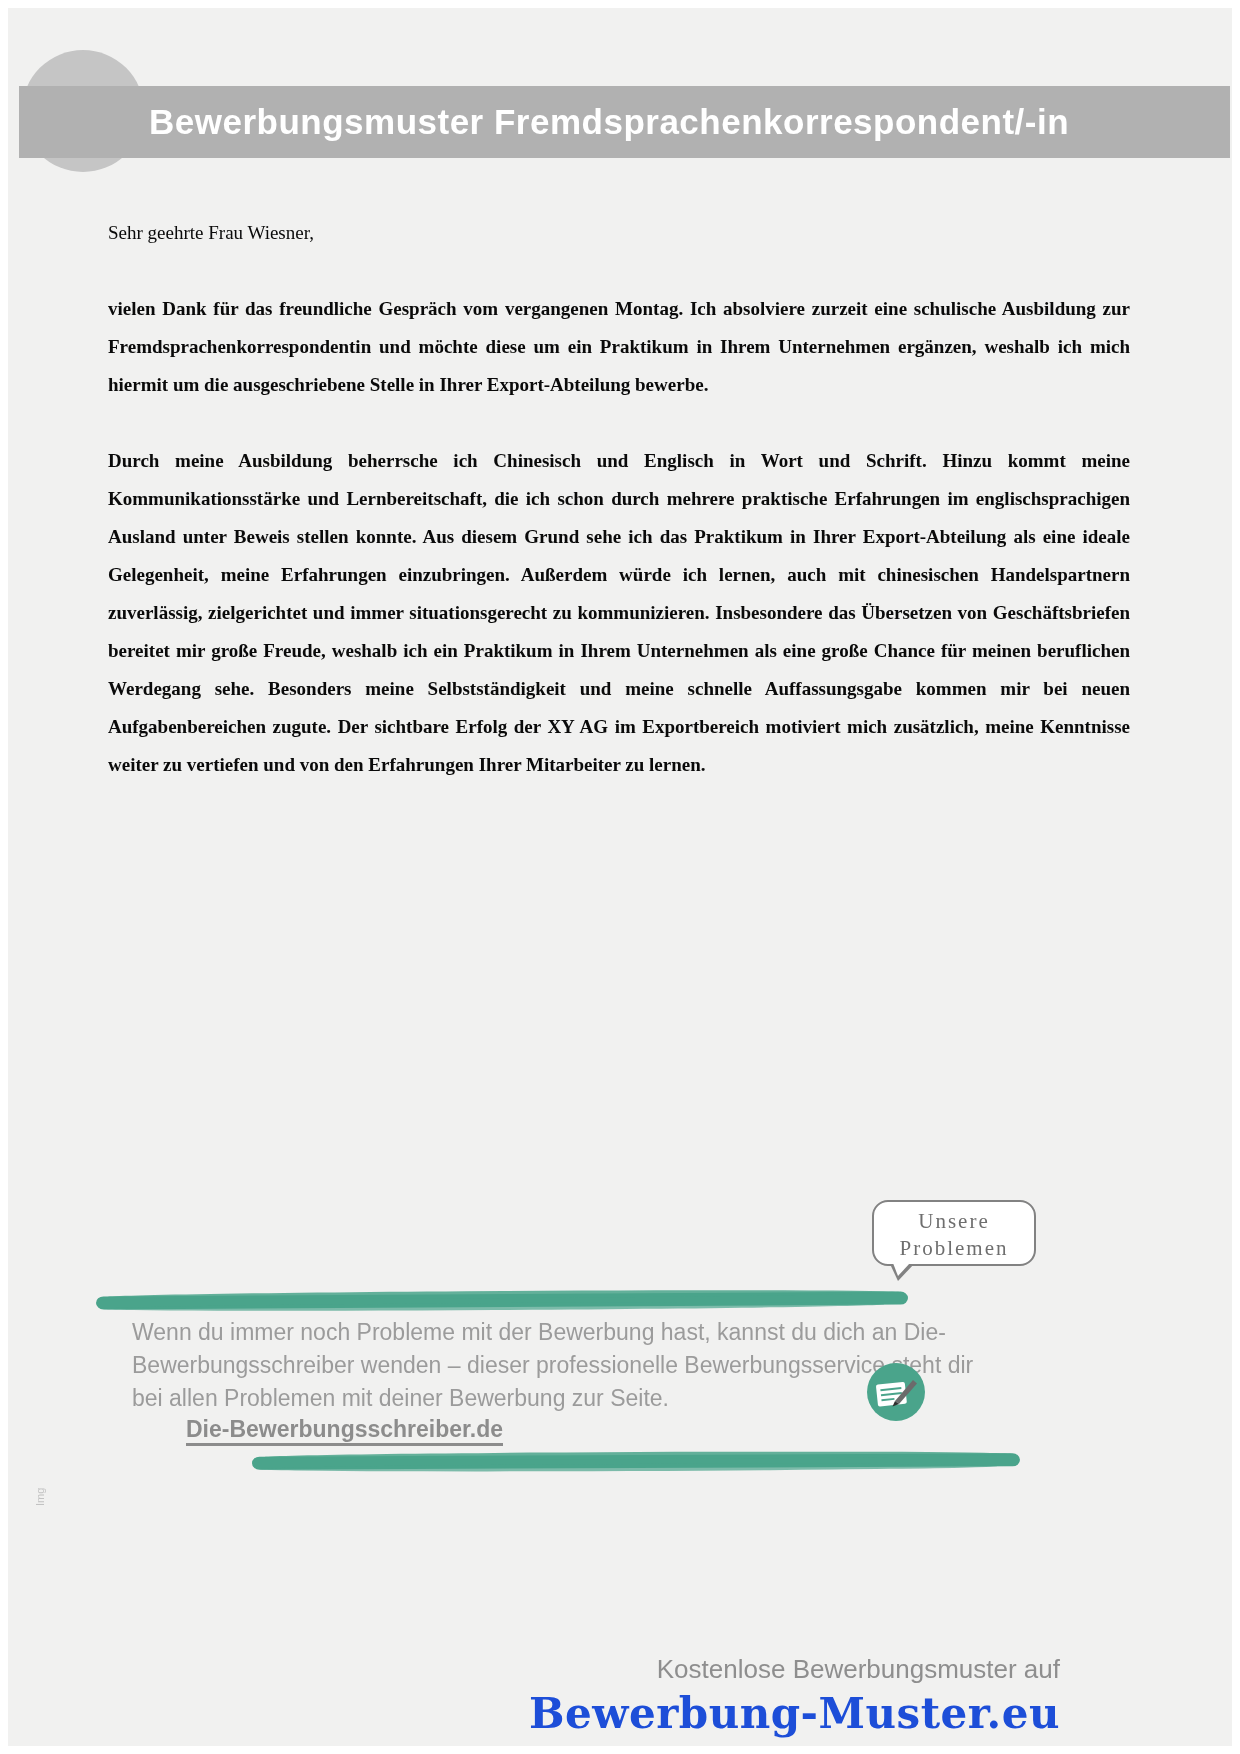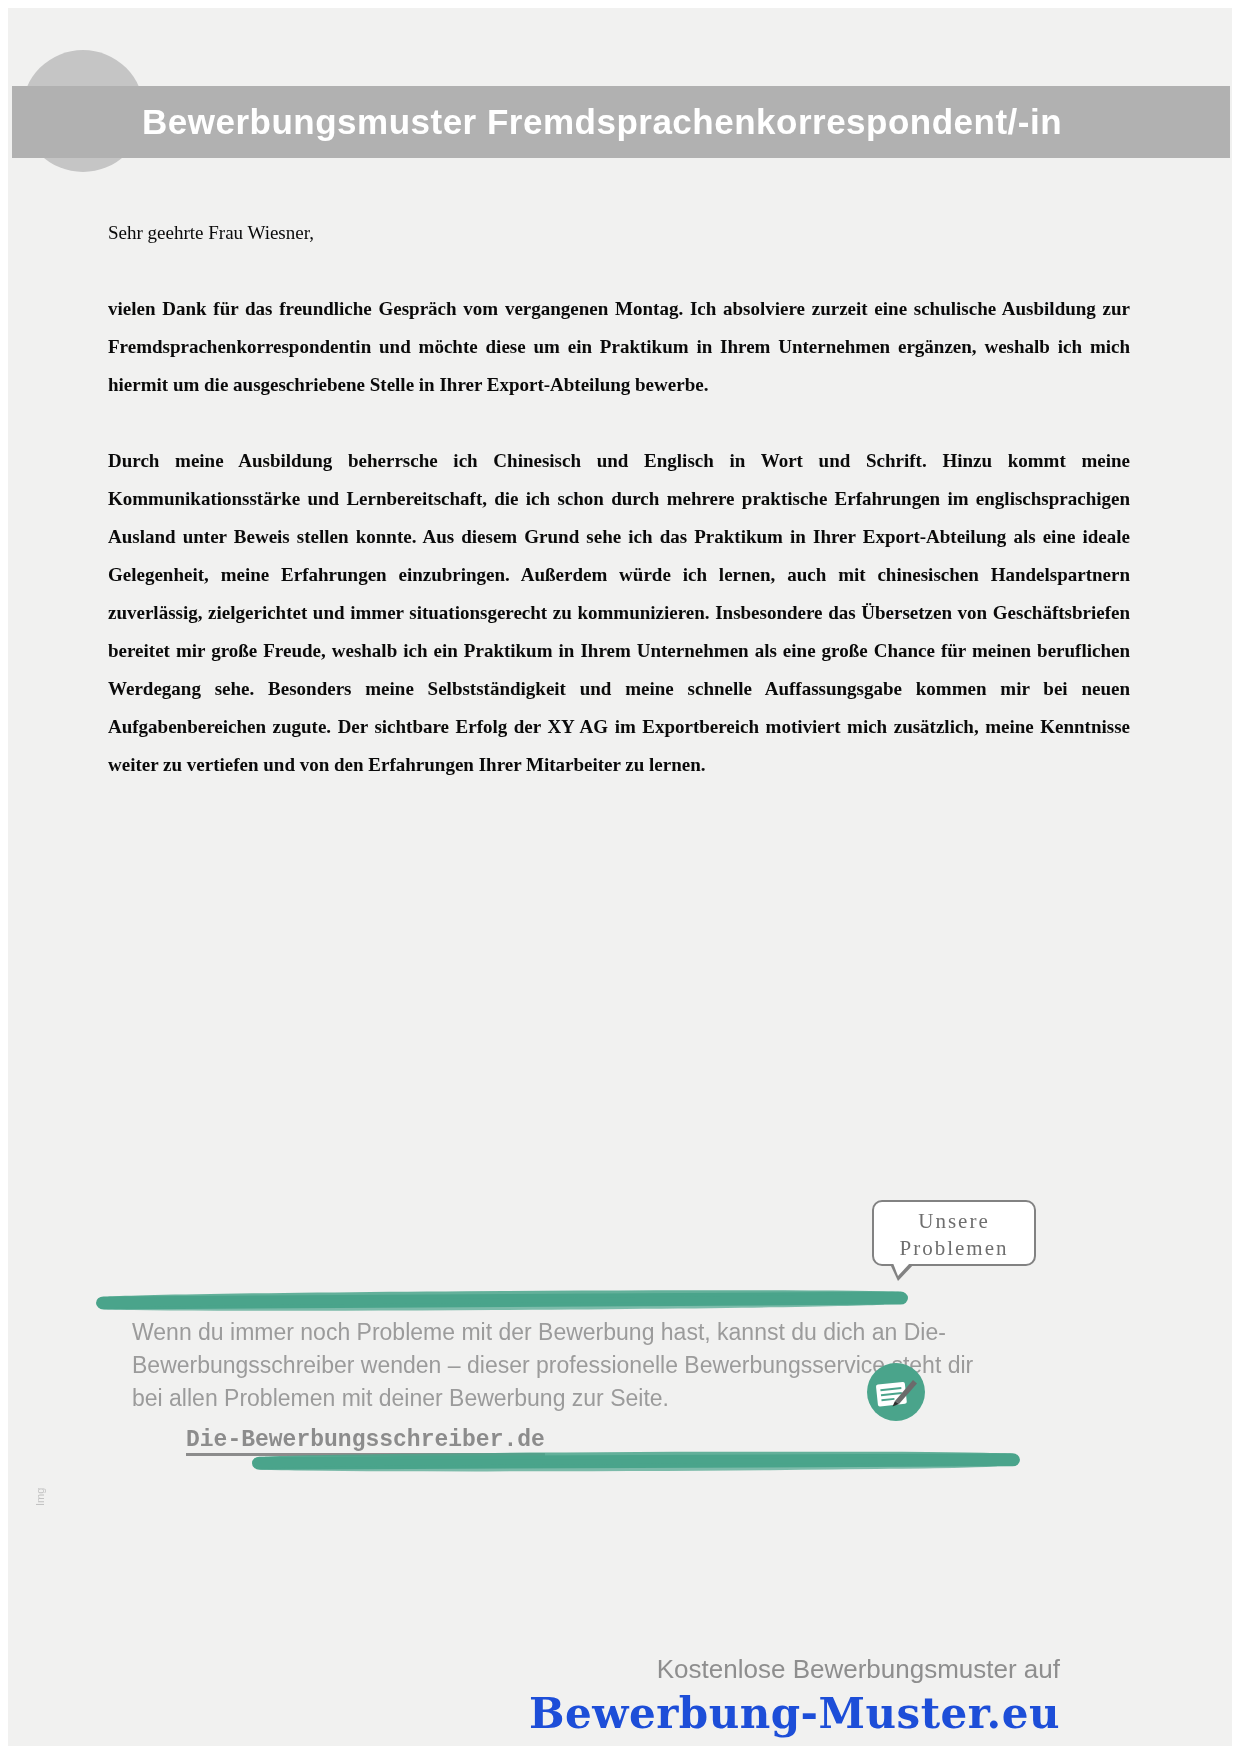--- a/index.html
+++ b/index.html
@@ -12,42 +12,42 @@
     font-family:"Liberation Serif",serif;
   }
   
   .header-circle{
     position:absolute;left:14px;top:42px;
     width:122px;height:122px;border-radius:50%;
     background:var(--circle-gray,#c5c5c5);
     z-index:1;
   }
   .title-band{
-    position:absolute;left:4px;right:2px;top:78px;height:72px;
+    position:absolute;left:11px;right:2px;top:78px;height:72px;
     background:var(--banner-gray,#b1b1b1);
     z-index:2;
   }
   .title-band h1{
     margin:0;padding:0 20px 0 130px;
     font-family:"Liberation Sans",sans-serif;
     font-weight:bold;font-size:35px;line-height:72px;
     color:#ffffff;letter-spacing:.5px;
     white-space:nowrap;
   }
   
   .letter{
     position:absolute;left:100px;top:206px;width:1022px;
     font-size:19px;line-height:38px;color:#0a0a0a;
   }
   .letter p{margin:0 0 38px 0;}
   .letter p.just{text-align:justify;font-weight:bold;}
   
   .bubble{
     position:absolute;left:864px;top:1192px;width:164px;height:66px;
-    background:#ffffff;border:2px solid #828282;border-radius:10px;
+    background:#ffffff;border:2px solid #828282;border-radius:16px;
     text-align:center;color:#6e6e6e;
     font-family:"Liberation Serif",serif;
     font-size:21px;line-height:27px;letter-spacing:2px;
     padding-top:6px;box-sizing:border-box;
     z-index:3;
   }
   .bubble-tail{
     position:absolute;bottom:-17px;left:16px;width:0;height:0;
     border-left:8px solid transparent;
     border-right:16px solid transparent;
@@ -76,25 +76,24 @@
   .brush-top{left:88px;top:1286px;width:812px;transform:rotate(-.35deg);}
   .brush-bottom{left:244px;top:1447px;width:768px;transform:rotate(-.25deg);}
   
   .promo{
     position:absolute;left:124px;top:1308px;width:868px;
     font-family:"Liberation Sans",sans-serif;
     font-size:23px;line-height:33px;color:#9b9b9b;
   }
   .promo-link{
     position:absolute;left:178px;top:1408px;
-    font-family:Liberation Mono, monospace;
+    font-family:Liberation Sans, sans-serif;
     font-weight:bold;font-size:23px;color:#8c8c8c;
     text-decoration:none;border-bottom:3px solid #8c8c8c;
     cursor:pointer;
-    margin-top:11px;
   }
   .note-icon{position:absolute;left:856px;top:1352px;z-index:3;}
   
   .footer{
     position:absolute;right:172px;top:1646px;text-align:right;
   }
   .footer .tagline{
     font-family:"Liberation Sans",sans-serif;
     font-size:26px;color:#8e8e8e;margin-bottom:4px;
   }

